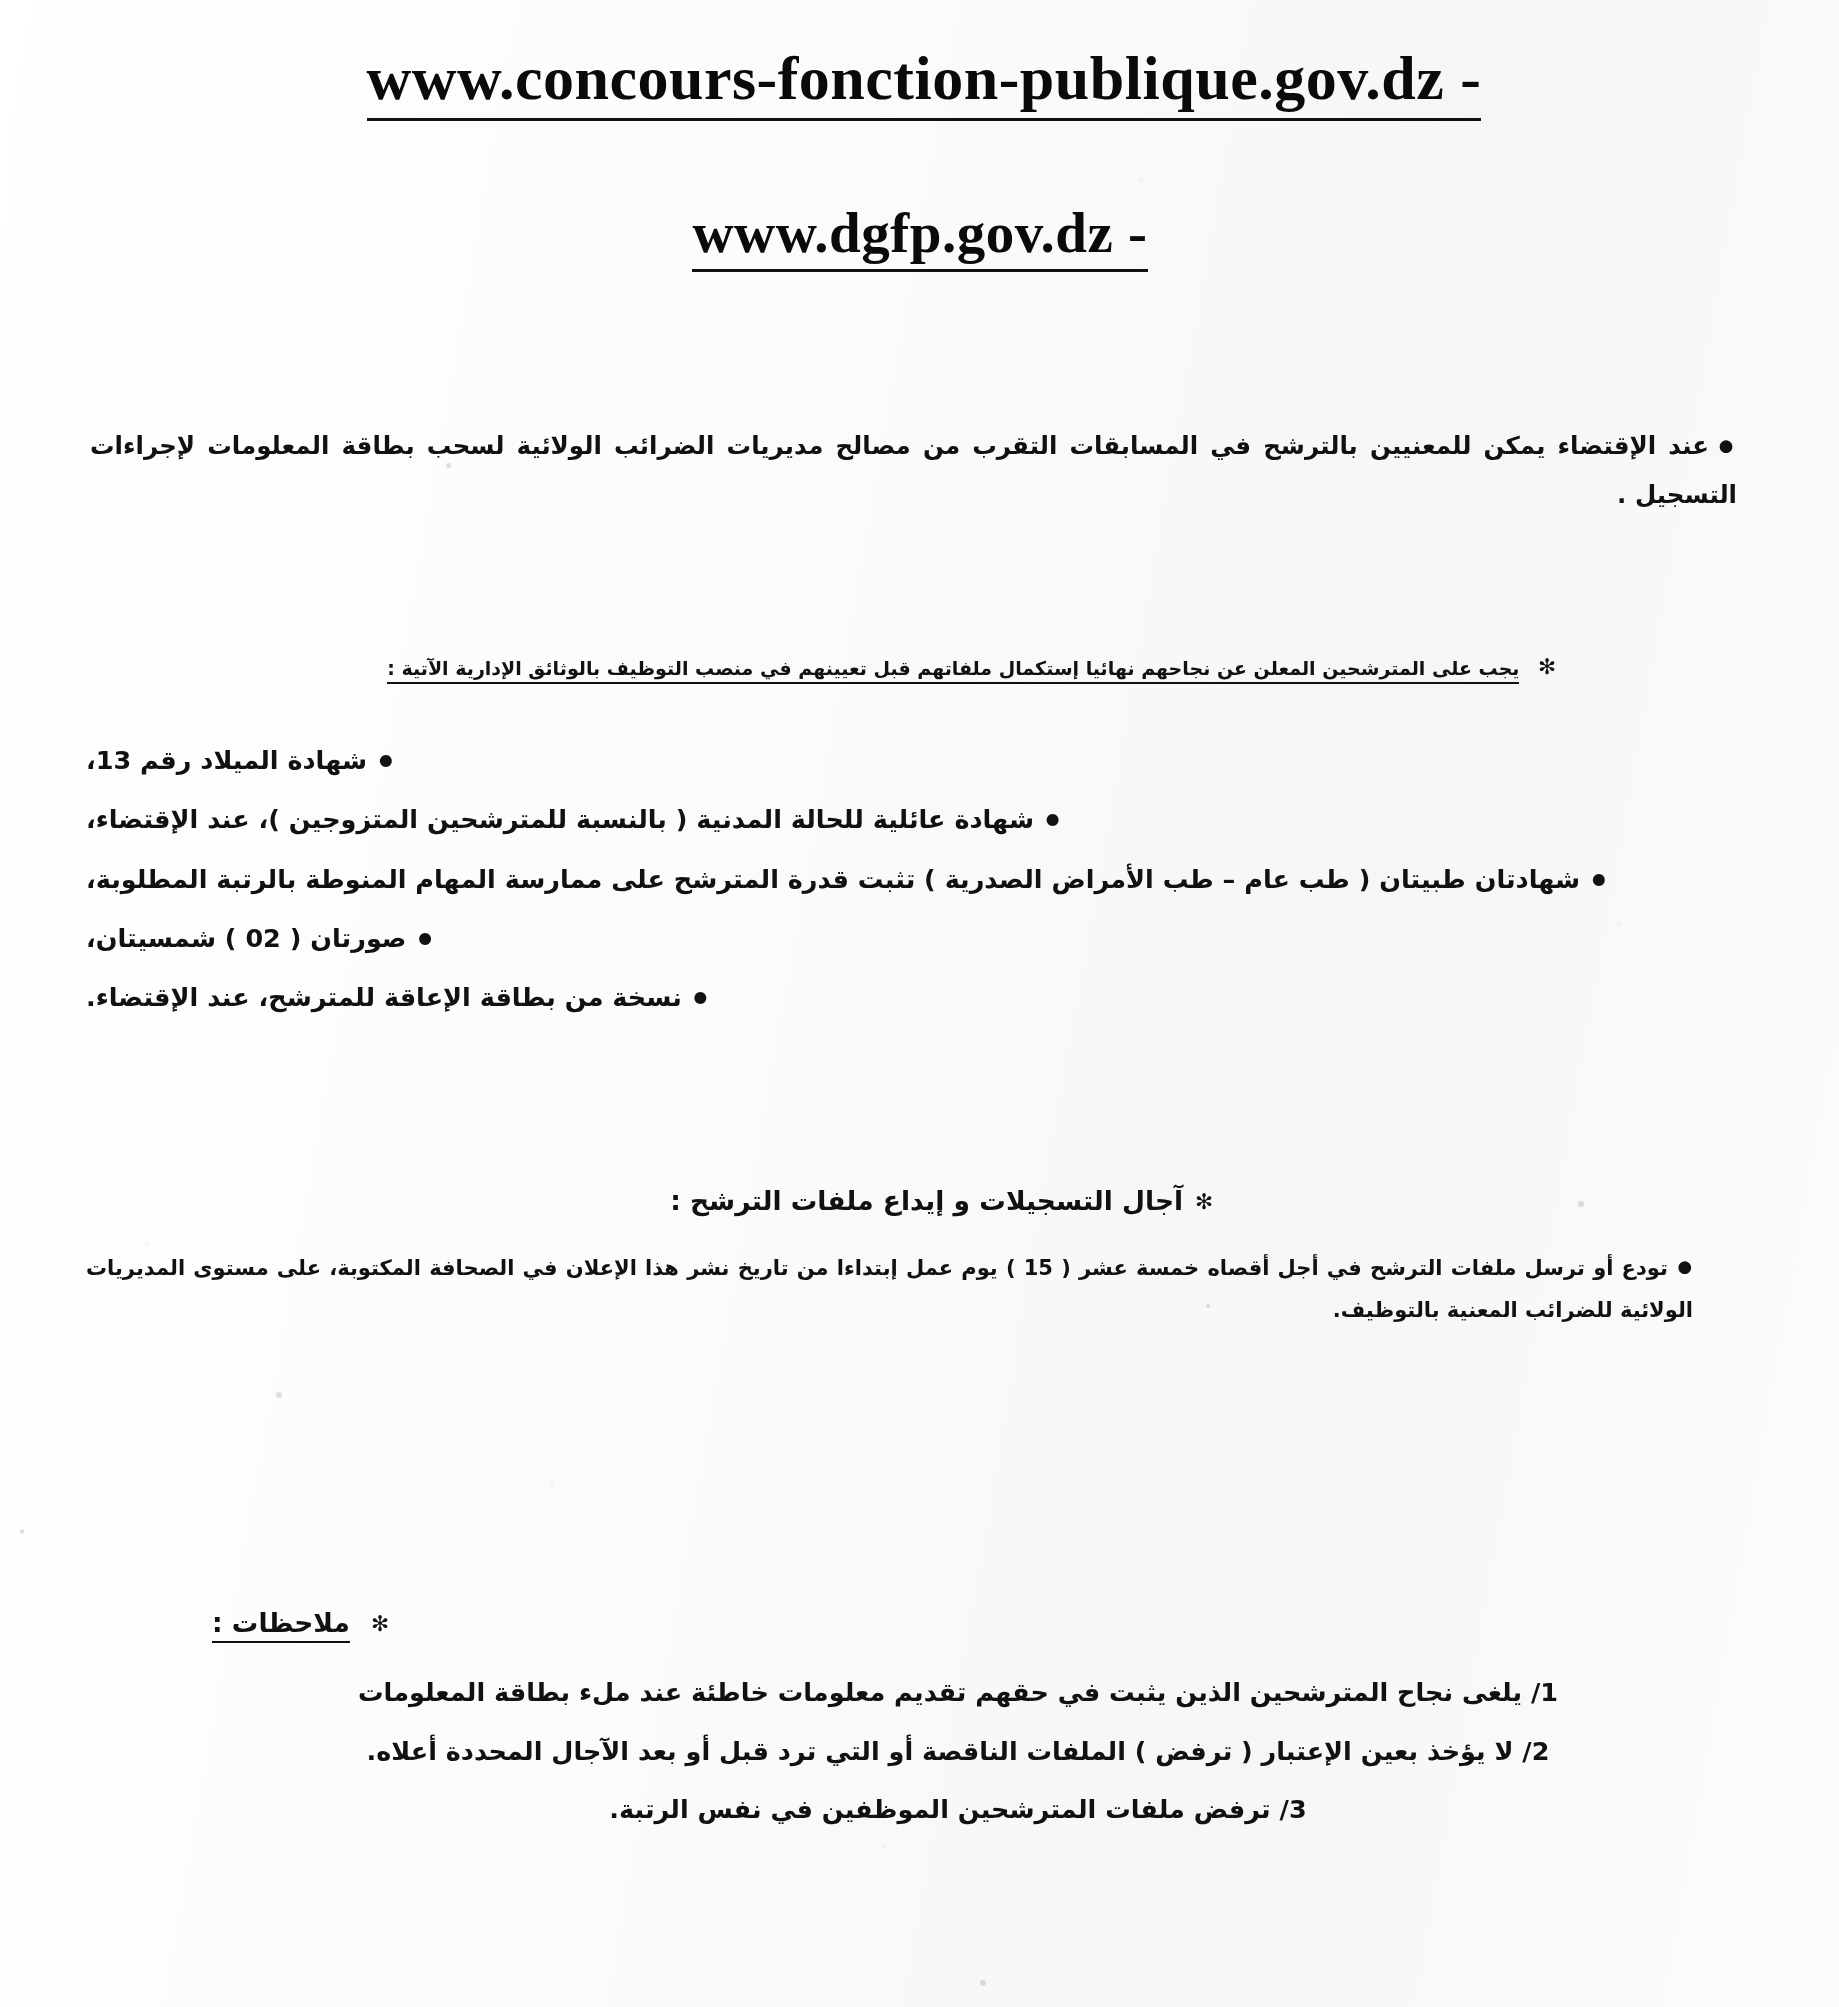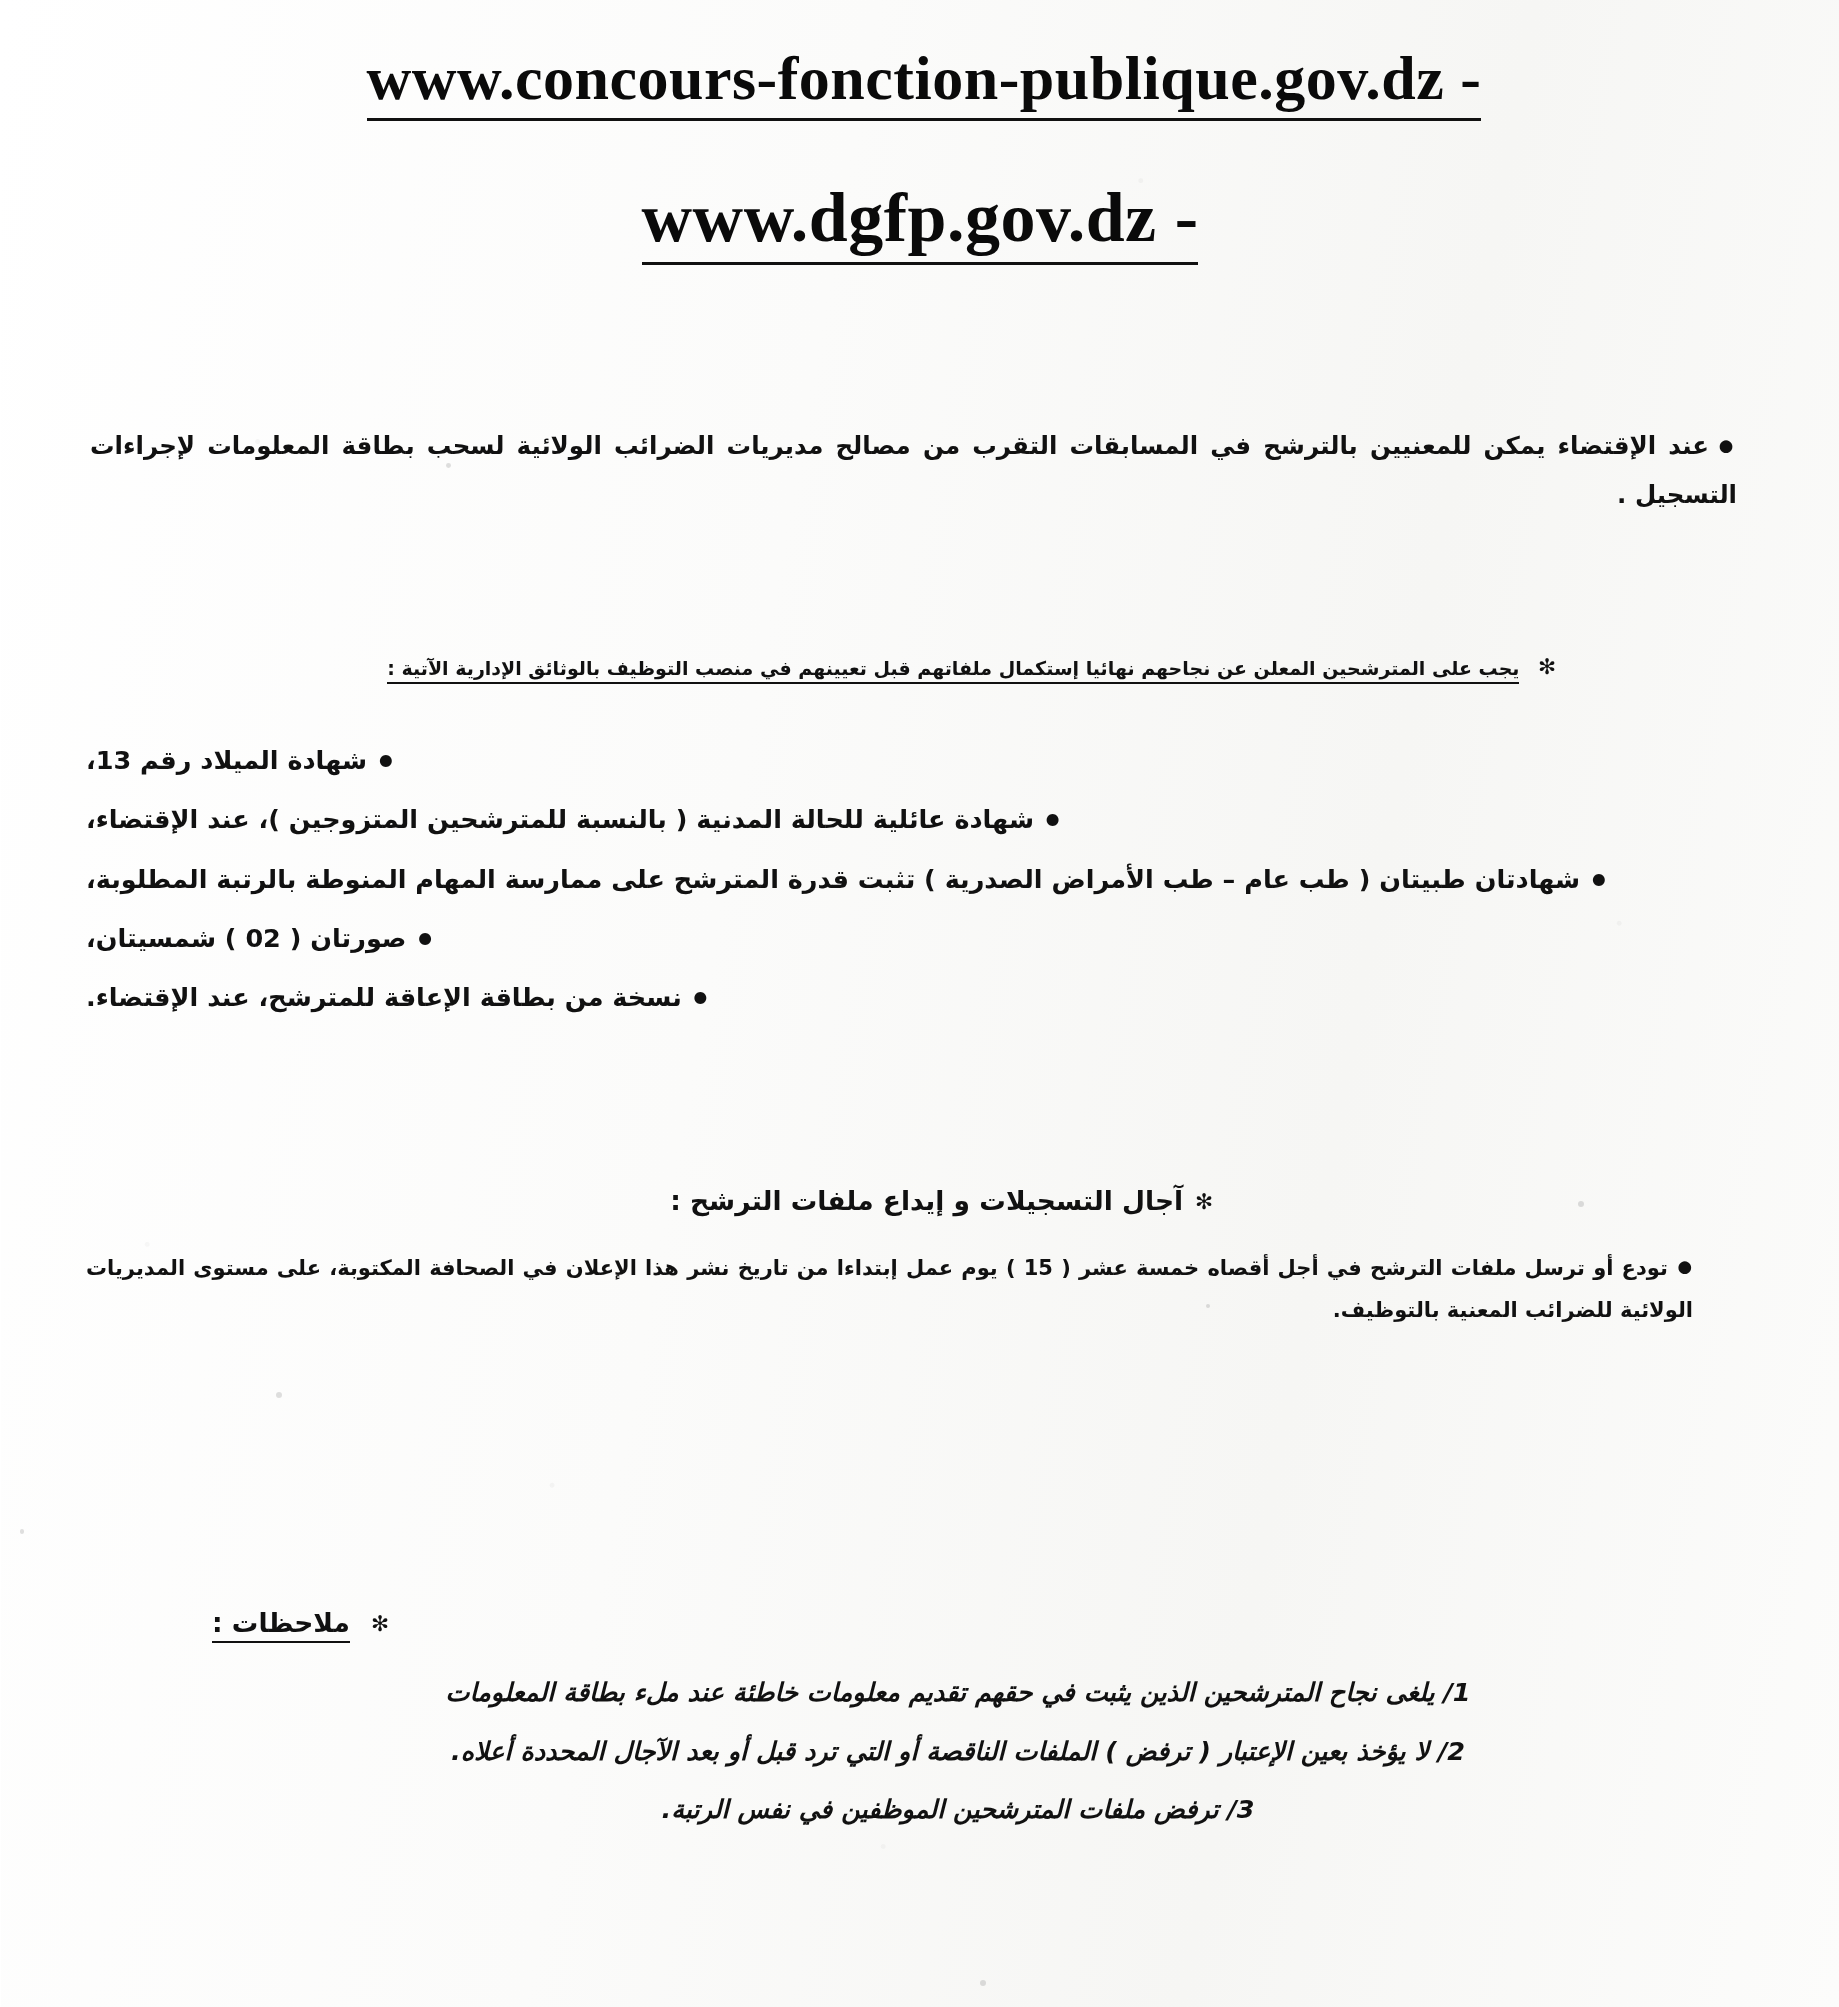--- a/index.html
+++ b/index.html
@@ -59,21 +59,21 @@
     text-align: center;
   }
   #url1 .url-line { font-size: 62px; line-height: 1.15; margin-left: 8px; }
   #url2 {
     position: absolute;
     top: 178px;
     left: 0;
     right: 0;
     text-align: center;
   }
-  #url2 .url-line { font-size: 70px; line-height: 1.15; }
+  #url2 .url-line { font-size: 57px; line-height: 1.15; margin-top: 22px; }
 
   
   .ar {
     font-family: "DejaVu Sans", "Liberation Sans", sans-serif;
     direction: rtl;
     text-align: right;
     color: #111;
     margin-left: 8px;
   }
 
@@ -173,21 +173,20 @@
   }
 
   .notes {
     position: absolute;
     top: 1676px;
     right: 0;
     width: 1764px;
     margin: 0;
     padding: 0;
     list-style: none;
-    font-style: italic;
   }
   .notes li {
     font-size: 25.5px;
     line-height: 1.3;
     font-weight: 700;
     margin-bottom: 25.5px;
     text-align: center;
   }
 
   

